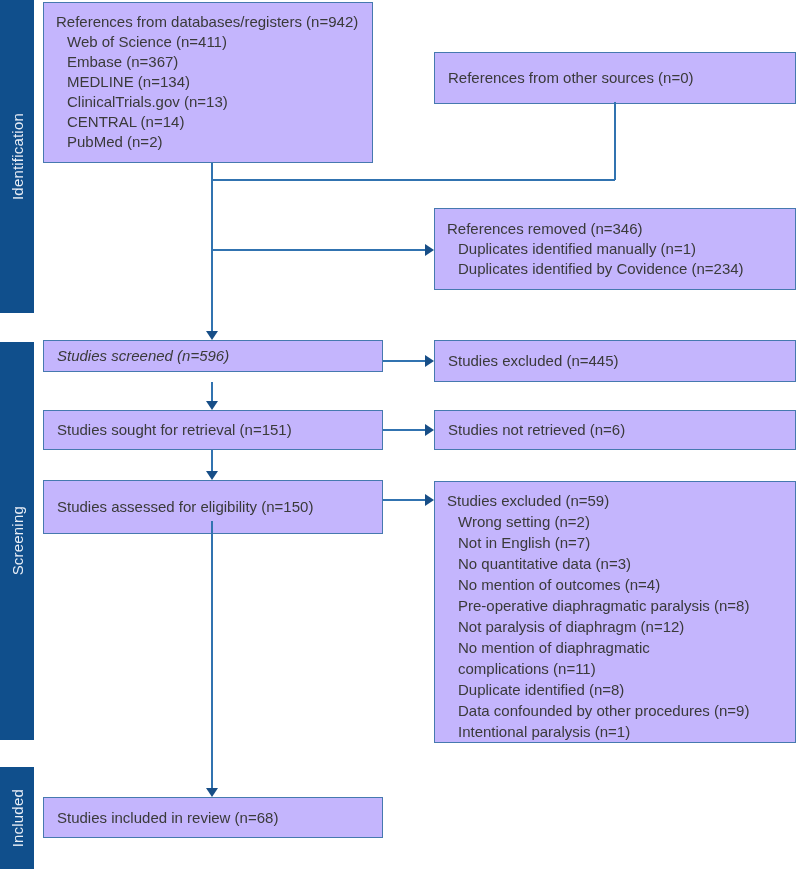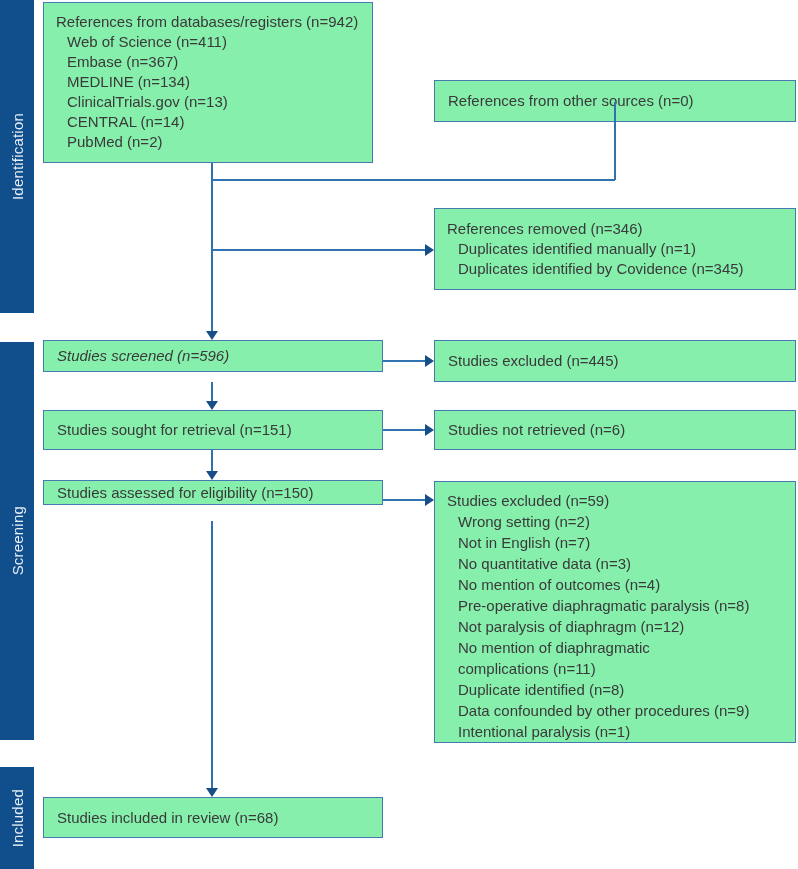--- a/index.html
+++ b/index.html
@@ -32,35 +32,35 @@
     font-size:15px;
     letter-spacing:0.2px;
     white-space:nowrap;
   }
   #bar-ident{top:0;height:313px;}
   #bar-screen{top:342px;height:398px;}
   #bar-incl{top:767px;height:102px;}
   
   .box{
     position:absolute;
-    background:#86efac;
+    background:#c4b5fd;
     border:1px solid var(--border);
     box-sizing:border-box;
     font-size:15px;
   }
   .box .bl{line-height:20px;white-space:nowrap;}
   .box .ind{padding-left:11px;}
   .multi{padding:9px 10px 0 12px;}
   .single{display:flex;align-items:center;padding-left:13px;}
   #b-l1{left:43px;top:2px;width:330px;height:161px;}
   #b-l2{left:43px;top:340px;width:340px;height:32px;font-style:italic;}
   #b-l3{left:43px;top:410px;width:340px;height:40px;}
-  #b-l4{left:43px;top:480px;width:340px;height:25px;}
+  #b-l4{left:43px;top:480px;width:340px;height:54px;}
   #b-l5{left:43px;top:797px;width:340px;height:41px;}
-  #b-r1{left:434px;top:52px;width:362px;height:42px;margin-top:28px;}
+  #b-r1{left:434px;top:52px;width:362px;height:52px;}
   #b-r2{left:434px;top:208px;width:362px;height:82px;padding-top:10px;}
   #b-r3{left:434px;top:340px;width:362px;height:42px;}
   #b-r4{left:434px;top:410px;width:362px;height:40px;}
   #b-r5{left:434px;top:481px;width:362px;height:262px;padding-top:8px;}
   #b-r5 .bl{line-height:21px;}
   
   .vline,.hline{position:absolute;background:var(--line);}
   .vline{width:2px;}
   .hline{height:2px;}
   #c1v{left:211px;top:163px;height:168px;}
@@ -127,21 +127,21 @@
     <div class="bl">Studies included in review (n=68)</div>
   </div>
 
   <div class="box single" id="b-r1">
     <div class="bl">References from other sources (n=0)</div>
   </div>
 
   <div class="box multi" id="b-r2">
     <div class="bl">References removed (n=346)</div>
     <div class="bl ind">Duplicates identified manually (n=1)</div>
-    <div class="bl ind">Duplicates identified by Covidence (n=345)</div>
+    <div class="bl ind">Duplicates identified by Covidence (n=234)</div>
   </div>
 
   <div class="box single" id="b-r3">
     <div class="bl">Studies excluded (n=445)</div>
   </div>
 
   <div class="box single" id="b-r4">
     <div class="bl">Studies not retrieved (n=6)</div>
   </div>
 

